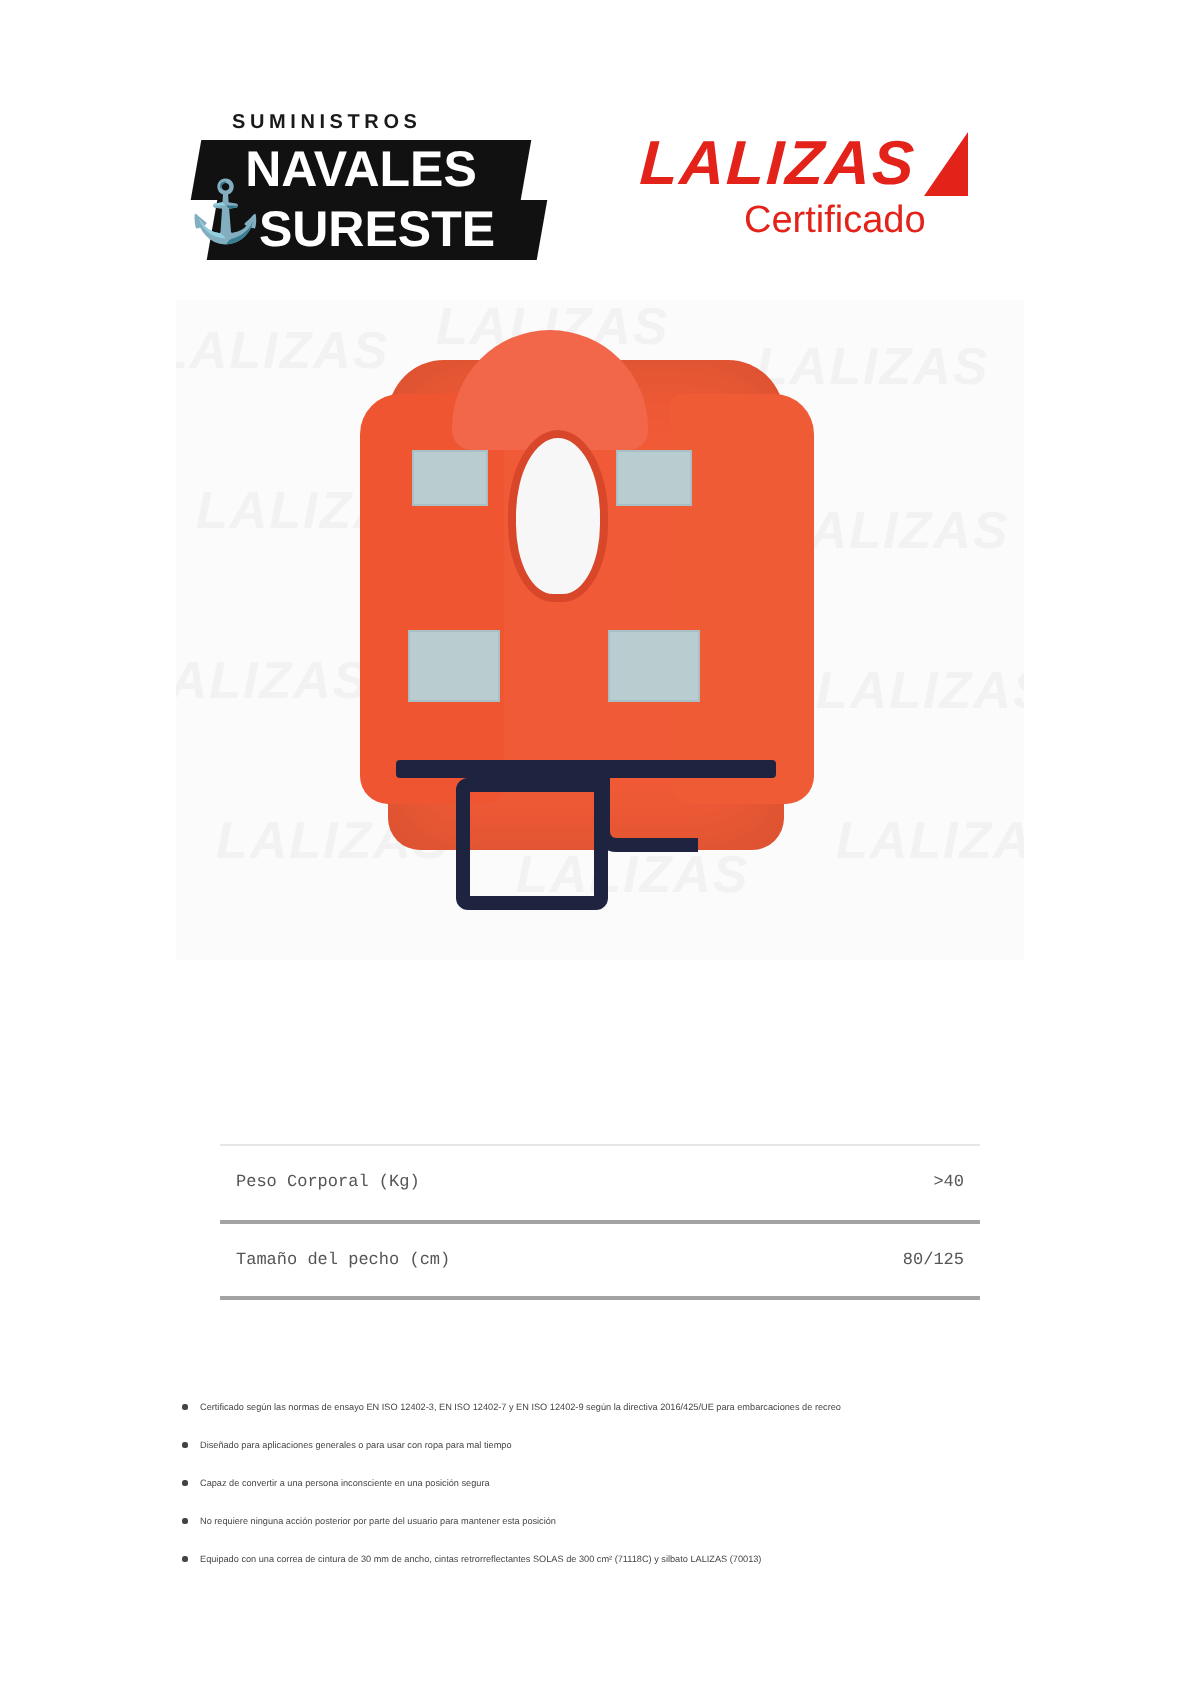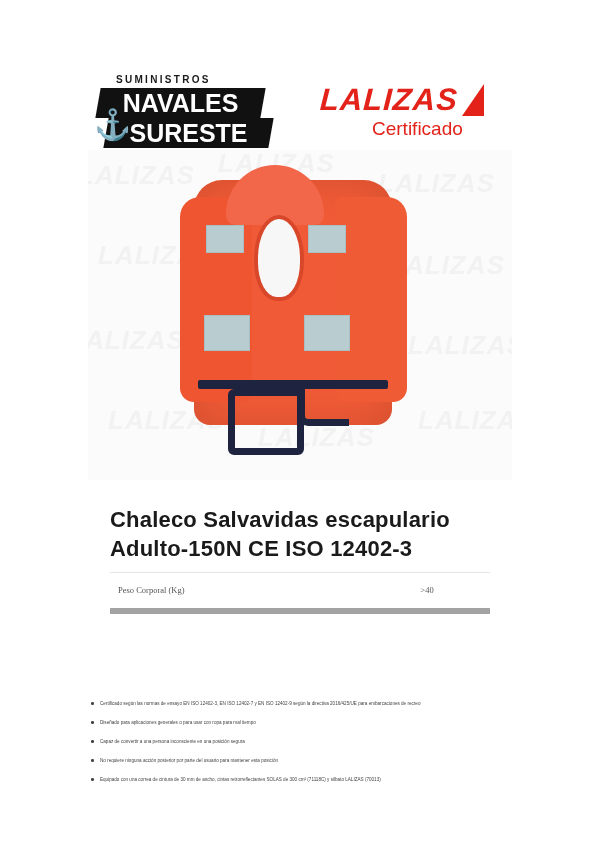--- a/index.html
+++ b/index.html
@@ -18,21 +18,21 @@
     position: relative;
     width: 600px;
     height: 849px;
     background: #ffffff;
   }
 
   
   .header {
     position: absolute;
     left: 0;
-    top: 72px;
+    top: 54px;
     width: 520px;
     height: 90px;
   }
 
   .logo-navales {
     position: absolute;
     left: 88px;
     top: 2px;
     width: 180px;
     height: 84px;
@@ -268,29 +268,29 @@
   
   .specs {
     position: absolute;
     left: 110px;
     top: 572px;
     width: 380px;
     border-collapse: collapse;
   }
   .specs tr { height: 38px; }
   .specs td {
-    border-bottom: 6px solid #a3a3a3;
+    border-bottom: 2px solid #a3a3a3;
     font-size: 8.5px;
     color: #555;
     padding: 0 8px;
-    font-family: Liberation Serif, serif;
+    font-family: Liberation Mono, monospace;
   }
   .specs tr:first-child td { border-top: 1px solid #e6e6e6; }
   .specs td.val {
-    text-align: center;
+    text-align: right;
     width: 110px;
     padding-left: 18px;
   }
 
   
   .bullets {
     position: absolute;
     left: 90px;
     top: 700px;
     width: 430px;
@@ -363,27 +363,30 @@
       <div class="refl refl-tl"></div>
       <div class="refl refl-tr"></div>
       <div class="refl refl-bl"></div>
       <div class="refl refl-br"></div>
       <div class="vest-strap"></div>
       <div class="vest-strap2"></div>
       <div class="vest-strap3"></div>
     </div>
   </div>
 
-  <div class="title">Chaleco Salvavidas escapulario Adulto-150N CE ISO 12402-3</div>
 
   <table class="specs">
     <tbody>
       <tr>
         <td>Peso Corporal (Kg)</td>
         <td class="val">&gt;40</td>
+      </tr>
+      <tr>
+        <td>Tamaño del pecho (cm)</td>
+        <td class="val">80/125</td>
       </tr>
     </tbody>
   </table>
 
   <div class="bullets">
     <div class="bullet">Certificado según las normas de ensayo EN ISO 12402-3, EN ISO 12402-7 y EN ISO 12402-9 según la directiva 2016/425/UE para embarcaciones de recreo</div>
     <div class="bullet">Diseñado para aplicaciones generales o para usar con ropa para mal tiempo</div>
     <div class="bullet">Capaz de convertir a una persona inconsciente en una posición segura</div>
     <div class="bullet">No requiere ninguna acción posterior por parte del usuario para mantener esta posición</div>
     <div class="bullet">Equipado con una correa de cintura de 30 mm de ancho, cintas retrorreflectantes SOLAS de 300 cm² (71118C) y silbato LALIZAS (70013)</div>

